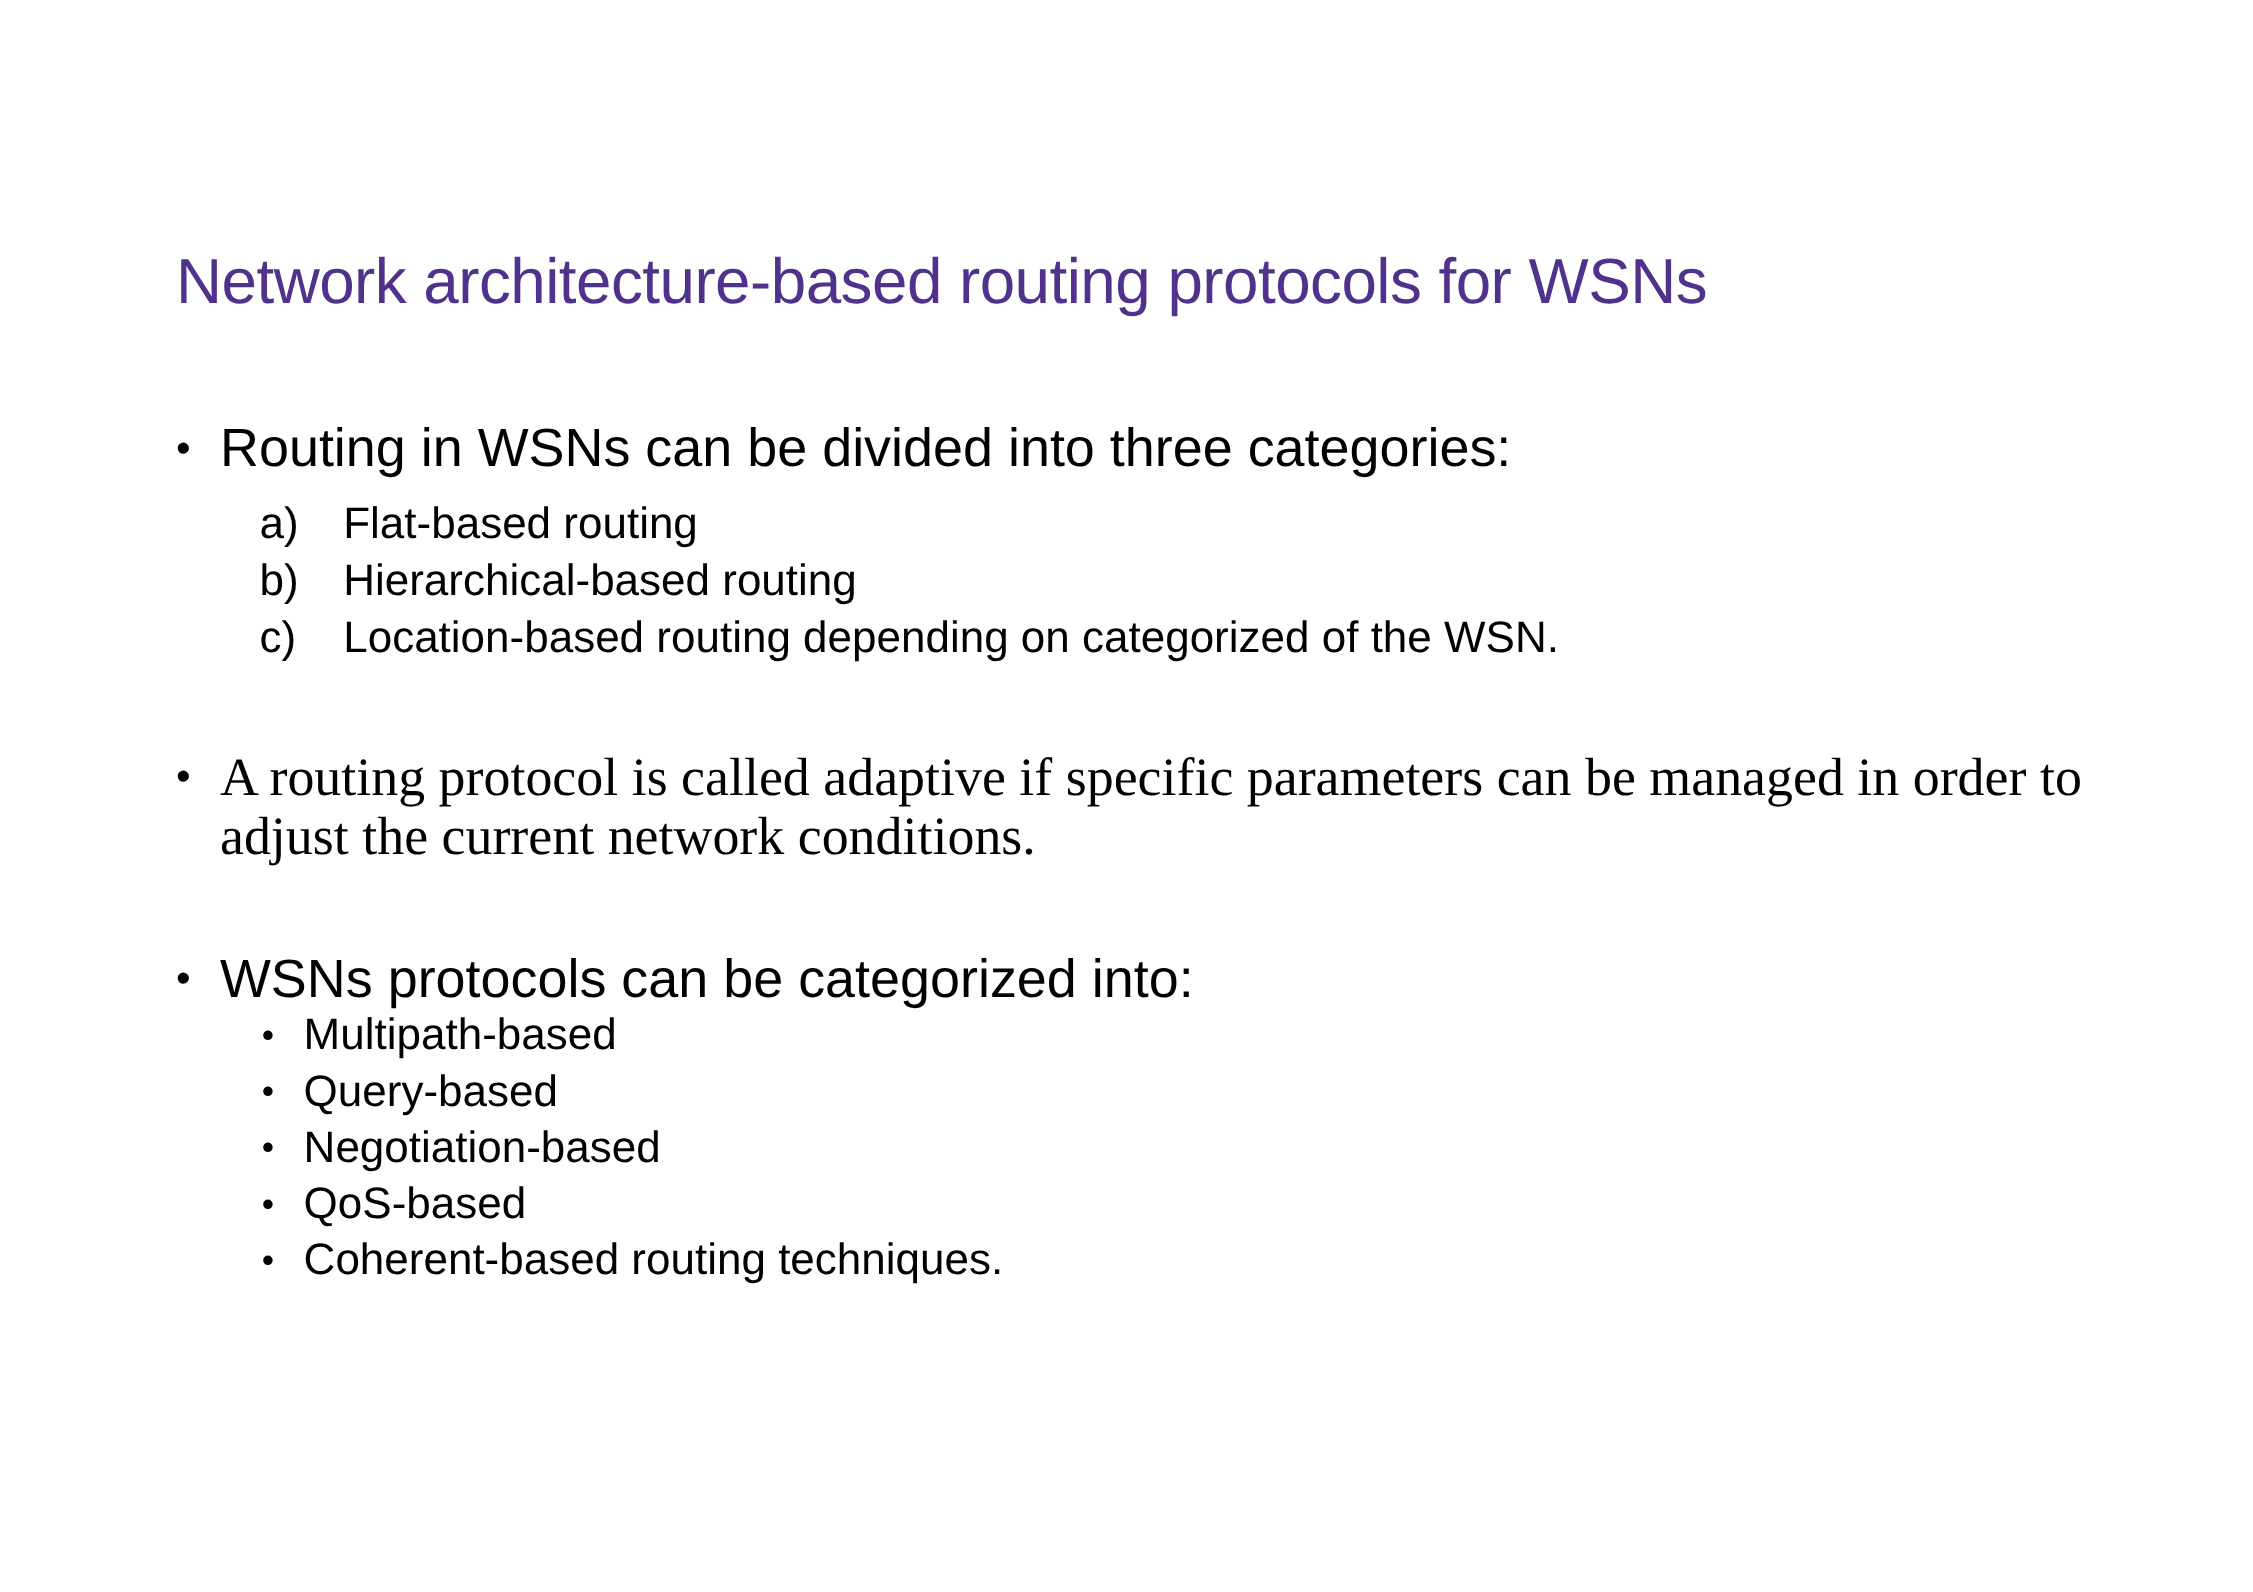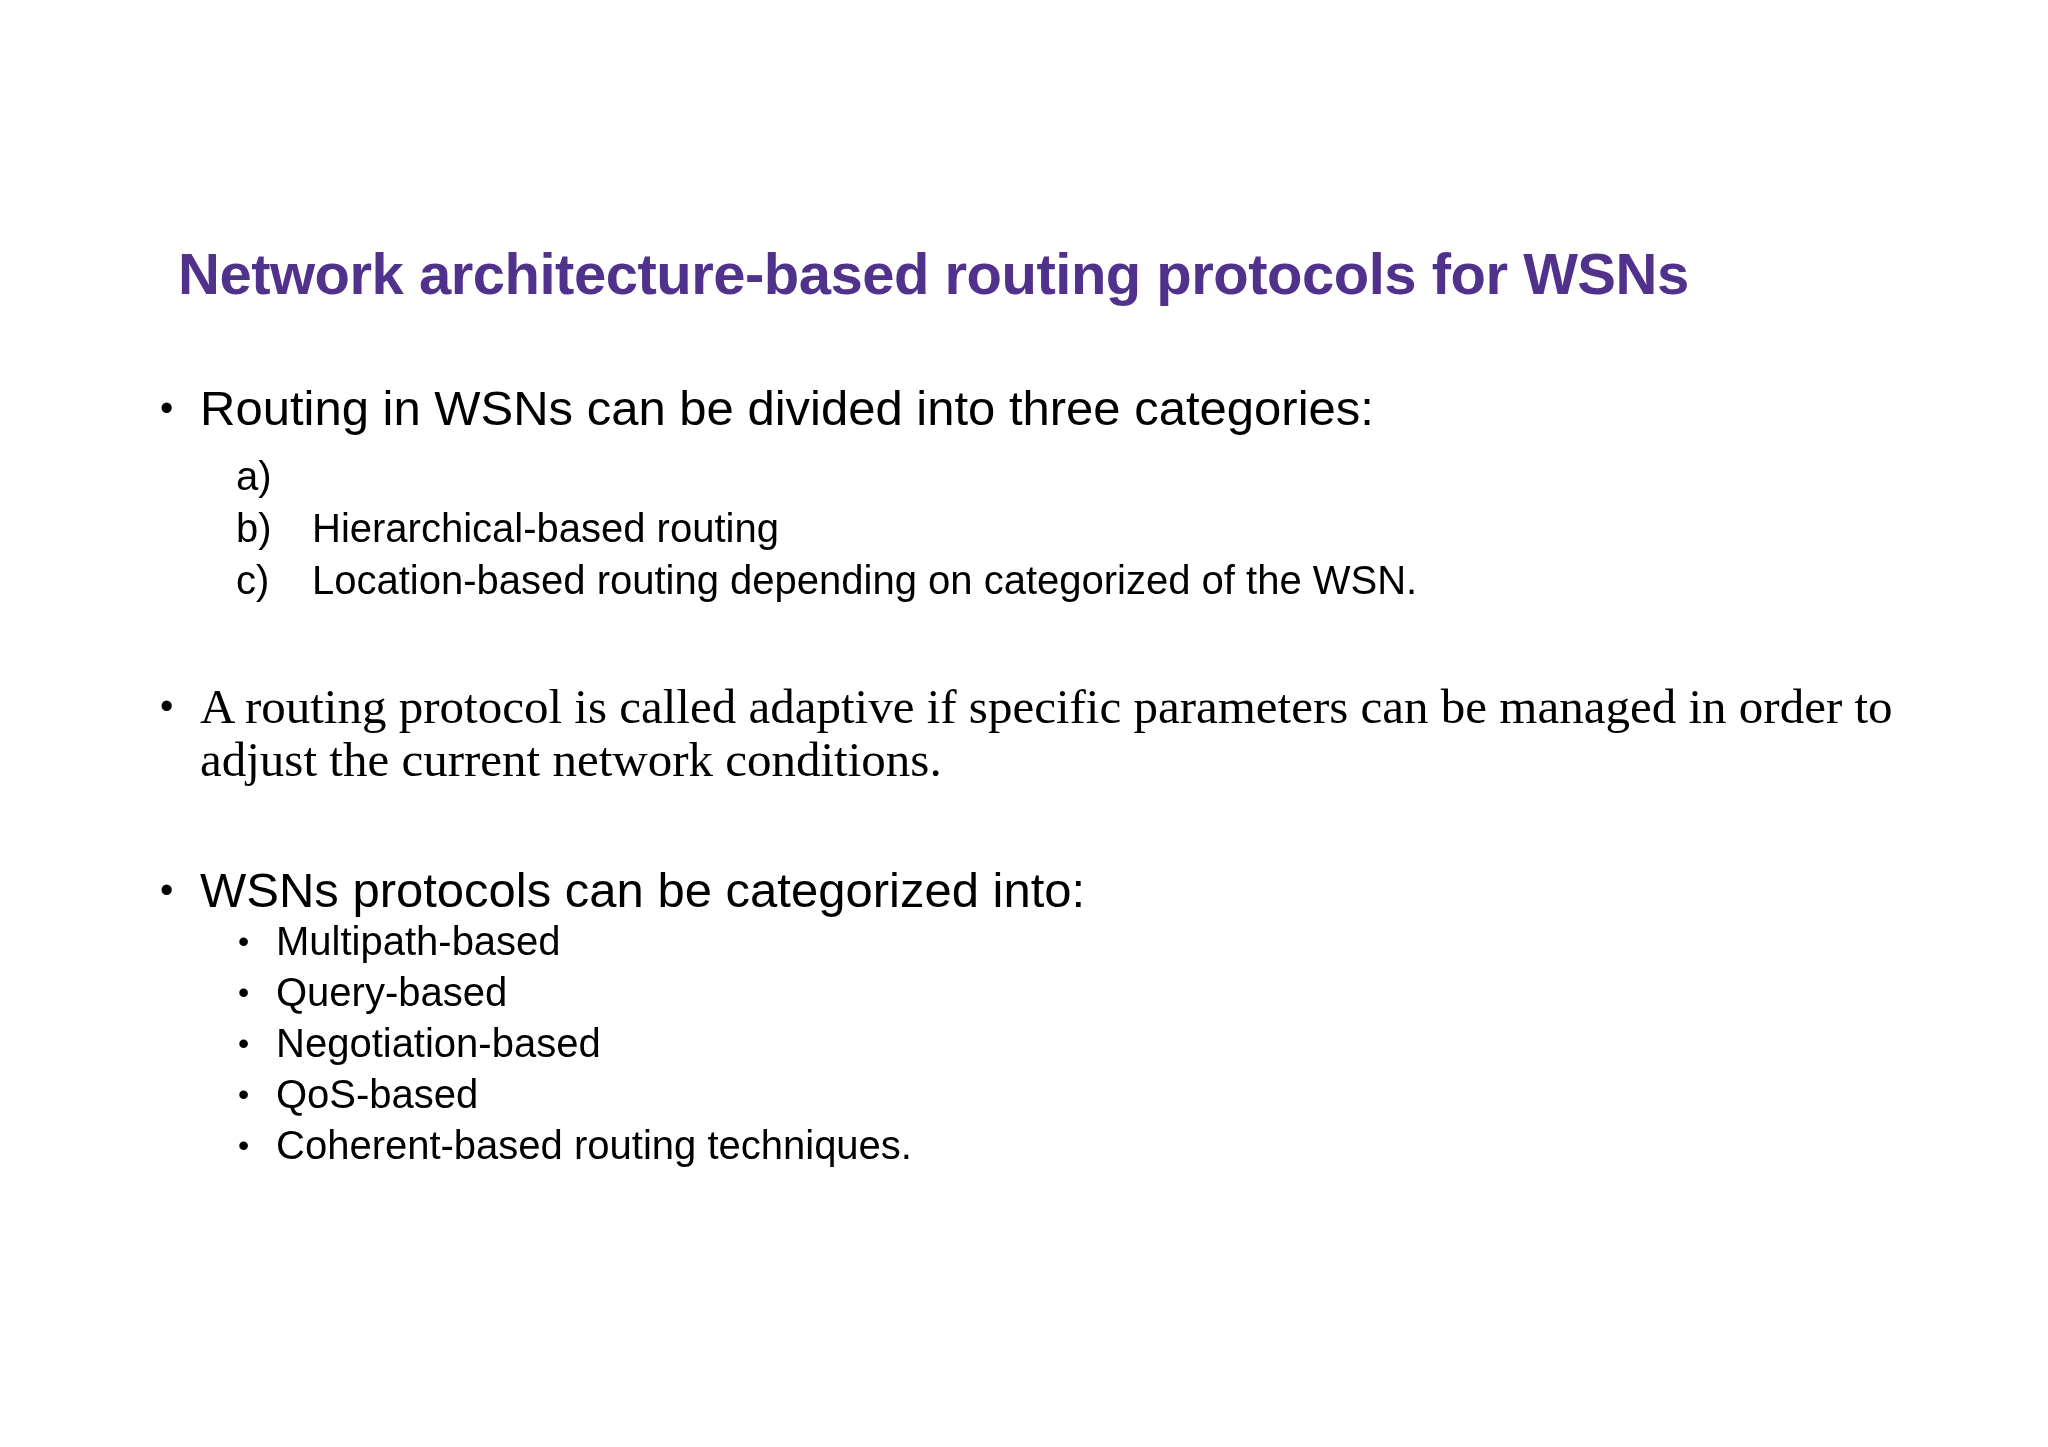--- a/index.html
+++ b/index.html
@@ -13,23 +13,23 @@
     height: 1447px;
     background: #ffffff;
     overflow: hidden;
     font-family: "Liberation Sans", sans-serif;
     color: #000000;
   }
   .slide-title {
     position: absolute;
     left: 160px;
     top: 222px;
-    margin: 18px;
+    margin: 0;
     font-size: 58px;
-    font-weight: 700;
+    font-weight: 400;
     letter-spacing: -0.5px;
     color: #50328C;
     white-space: nowrap;
     text-align: center;
   }
   .bullet-l1 {
     position: absolute;
     display: flex;
     align-items: flex-start;
     font-size: 49px;
@@ -77,20 +77,21 @@
   <h1 class="slide-title">Network architecture-based routing protocols for WSNs</h1>
 
   <div class="bullet-l1" style="left:160px; top:382px; width:1800px;">
     <span class="marker">•</span>
     <span class="text">Routing in WSNs can be divided into three categories:</span>
   </div>
 
   <div class="sublist" style="left:236px; top:450px; width:1700px;">
     <div class="row">
       <span class="l2marker">a)</span>
+      <span>Flat-based routing</span>
     </div>
     <div class="row">
       <span class="l2marker">b)</span>
       <span>Hierarchical-based routing</span>
     </div>
     <div class="row">
       <span class="l2marker">c)</span>
       <span>Location-based routing depending on categorized of the WSN.</span>
     </div>
   </div>

